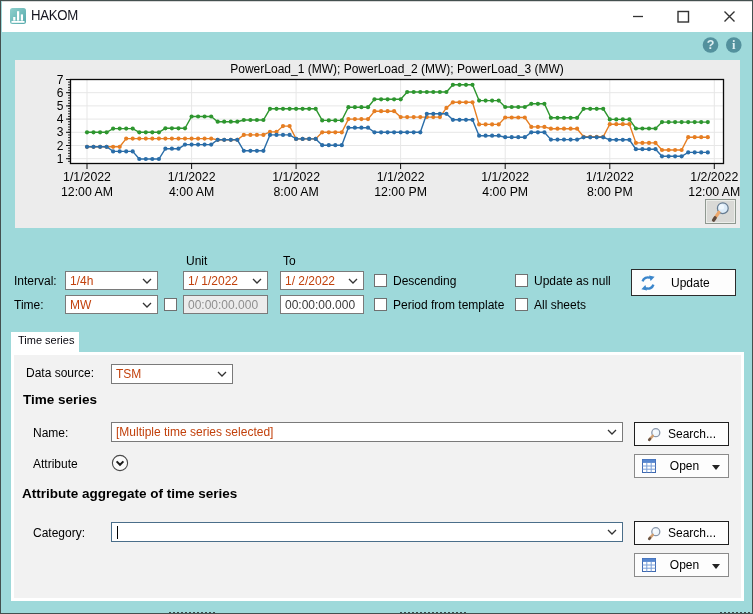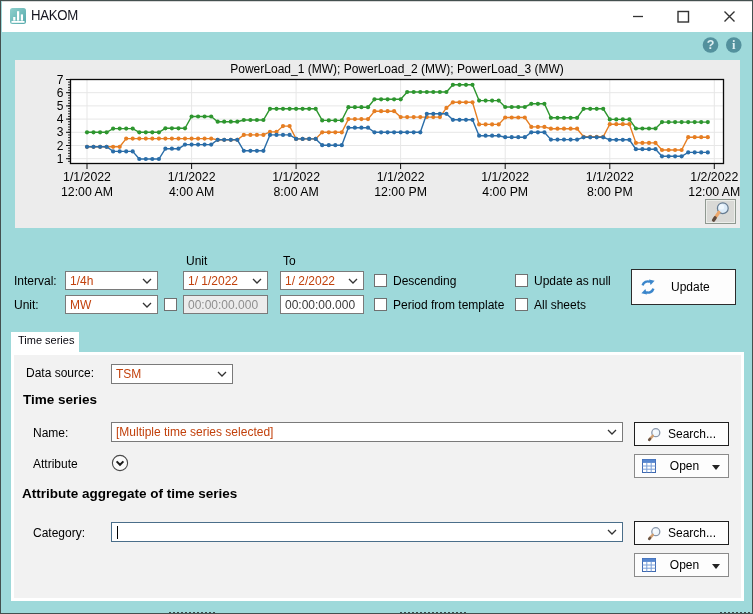--- a/index.html
+++ b/index.html
@@ -454,31 +454,31 @@
 <div class="abs lbl" style="left:282px;top:253px">To</div>
 <div class="abs combo" style="left:279px;top:270px;width:84px;height:19px">1/ 2/2022
   <svg class="chev" width="10" height="6">
       <path d="M1 1 L5 5 L9 1" fill="none" stroke="#333" stroke-width="1.3"></path>
     </svg></div>
 <div class="abs cb" style="left:373px;top:273px"></div>
 <div class="abs lbl" style="left:392px;top:273px">Descending</div>
 <div class="abs cb" style="left:514px;top:273px"></div>
 <div class="abs lbl" style="left:533px;top:273px">Update as null</div>
 
-<div class="abs btnw" style="left:630px;top:268px;width:105px;height:36px;border:1.6px solid #2c2c2c;justify-content:flex-start;padding-left:8px">
+<div class="abs btnw" style="left:630px;top:268px;width:105px;height:27px;border:1.6px solid #2c2c2c;justify-content:flex-start;padding-left:8px">
   <svg width="16" height="16" viewBox="0 0 16 16">
     <path d="M2.6 6.4 A5.4 5.4 0 0 1 10.0 2.9" fill="none" stroke="#3b86cb" stroke-width="2.4"></path>
     <path d="M9.0 0.4 L14.6 1.8 L10.6 5.9 Z" fill="#3b86cb"></path>
     <path d="M13.4 9.6 A5.4 5.4 0 0 1 6.0 13.1" fill="none" stroke="#3b86cb" stroke-width="2.4"></path>
     <path d="M7.0 15.6 L1.4 14.2 L5.4 10.1 Z" fill="#3b86cb"></path>
   </svg>
     <span style="margin-left:15px">Update</span>
   </div>
 
-<div class="abs lbl" style="left:13px;top:297px">Unit:</div>
+<div class="abs lbl" style="left:13px;top:297px">Time:</div>
 <div class="abs combo" style="left:64px;top:294px;width:93px;height:19px">MW
   <svg class="chev" width="10" height="6">
       <path d="M1 1 L5 5 L9 1" fill="none" stroke="#333" stroke-width="1.3"></path>
     </svg></div>
 <div class="abs cb" style="left:163px;top:297px"></div>
 <div class="abs tbox" style="left:182px;top:294px;width:85px;height:19px;background:#ececec;color:#8e8e8e">00:00:00.000</div>
 <div class="abs tbox" style="left:279px;top:294px;width:84px;height:19px;color:#3a3a3a">00:00:00.000</div>
 <div class="abs cb" style="left:373px;top:297px"></div>
 <div class="abs lbl" style="left:392px;top:297px">Period from template</div>
 <div class="abs cb" style="left:514px;top:297px"></div>

